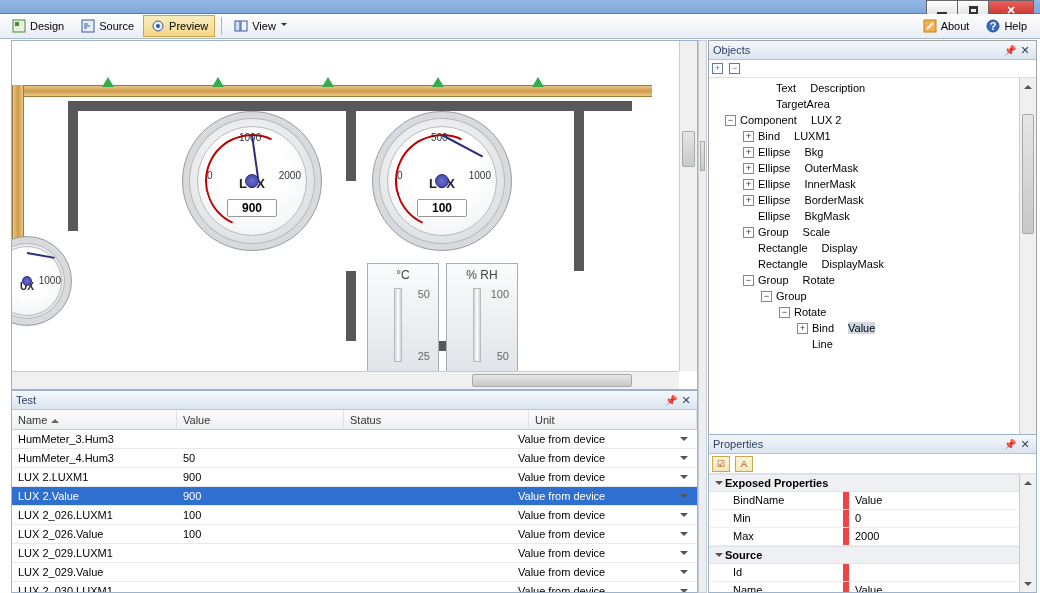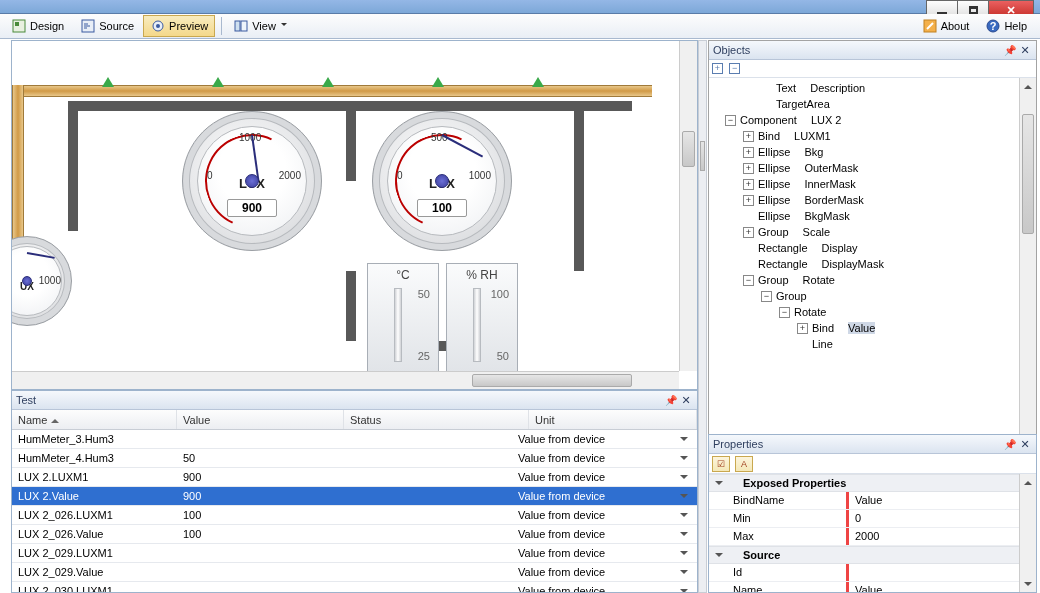--- a/index.html
+++ b/index.html
@@ -103,24 +103,24 @@
 .tree-scroll .ar.up:before { border-bottom-color:#555; margin-bottom:3px; }
 .tree-scroll .ar.dn:before { border-top-color:#555; margin-top:3px; }
 .tree-scroll .track { flex:1; position:relative; }
 .tree-scroll .thumb { position:absolute; left:2px; right:2px; top:20px; height:120px; background:linear-gradient(#e6e6e6,#c8c8c8); border:1px solid #aaa; border-radius:2px;}
 
 
 .props-panel { position:absolute; top:390px; left:708px; right:3px; bottom:0; border:1px solid #9db3cc; background:#fff; display:flex; flex-direction:column;margin-top:44px; }
 .props-toolbar { height:20px; border-bottom:1px solid #dbe1ea; padding:2px 3px; }
 .props-toolbar .pb { display:inline-block; width:18px; height:16px; border:1px solid #c9a84f; background:linear-gradient(#fdf5dc,#f4e8b8); margin-right:2px; text-align:center; line-height:14px; font-size:9px; color:#a04020; cursor:default;}
 .props-grid { flex:1; overflow:hidden; position:relative; }
-.pcat { background:#eef0f4; border-top:1px solid #dfe2e7; border-bottom:1px solid #dfe2e7; padding:2px 6px; display:flex; align-items:center; gap:20px; font-weight:bold; }
+.pcat { background:#eef0f4; border-top:1px solid #dfe2e7; border-bottom:1px solid #dfe2e7; padding:2px 6px; display:flex; align-items:center; gap:2px; font-weight:bold; }
 .pcat .tgl { width:0; height:0; border:4px solid transparent; border-top-color:#555; margin-top:3px;}
 .prow { display:flex; height:18px; border-bottom:1px solid #eceef2; }
-.prow .pn { width:140px; padding:2px 6px 2px 24px; border-right:3px solid #ef4444; }
+.prow .pn { width:140px; padding:2px 6px 2px 24px; border-right:6px solid #ef4444; }
 .prow .pv { flex:1; padding:2px 6px; }
 .props-scroll { position:absolute; right:0; top:0; bottom:0; width:17px; background:#f0f0f0; border-left:1px solid #ccc; display:flex; flex-direction:column;}
 .props-scroll .ar { height:16px; display:flex; align-items:center; justify-content:center; }
 .props-scroll .ar:before { content:""; border:4px solid transparent; }
 .props-scroll .ar.up:before { border-bottom-color:#555; margin-bottom:3px; }
 .props-scroll .ar.dn:before { border-top-color:#555; margin-top:3px; }
 
 .pin-icon { font-size:10px; }
 </style>
 </head>

